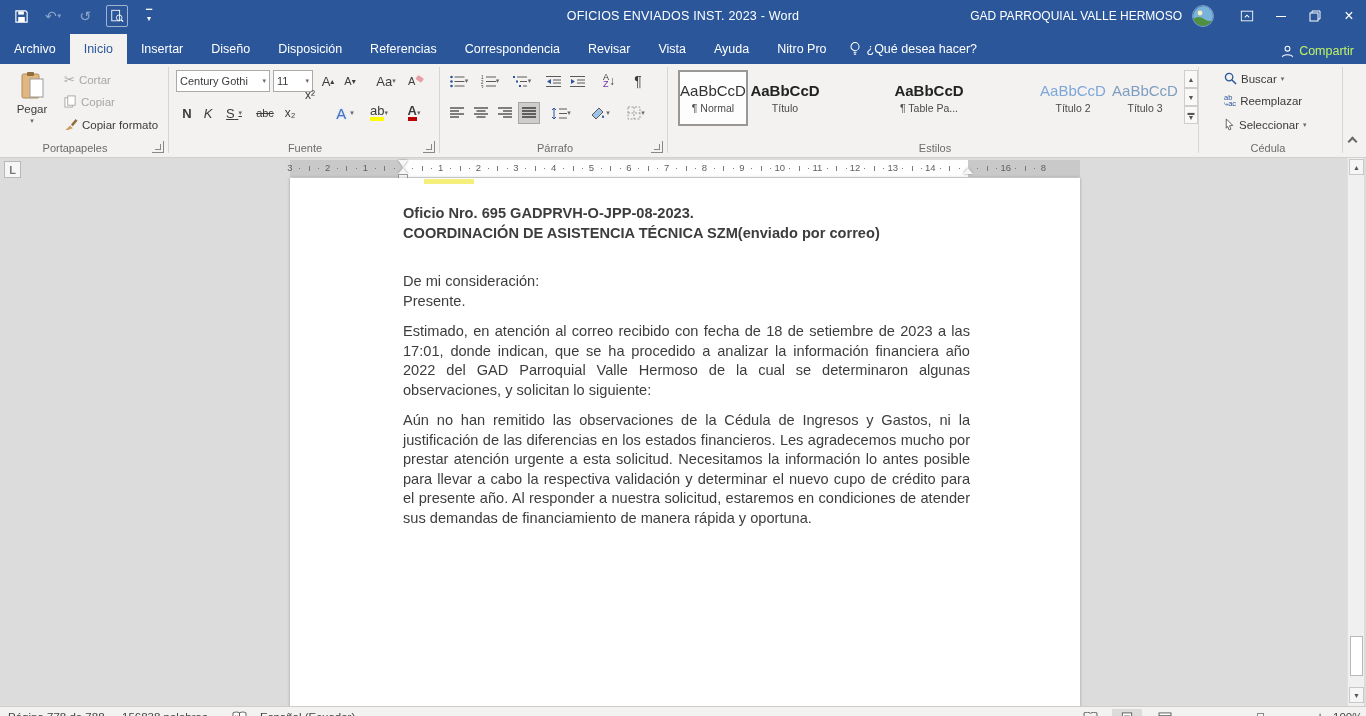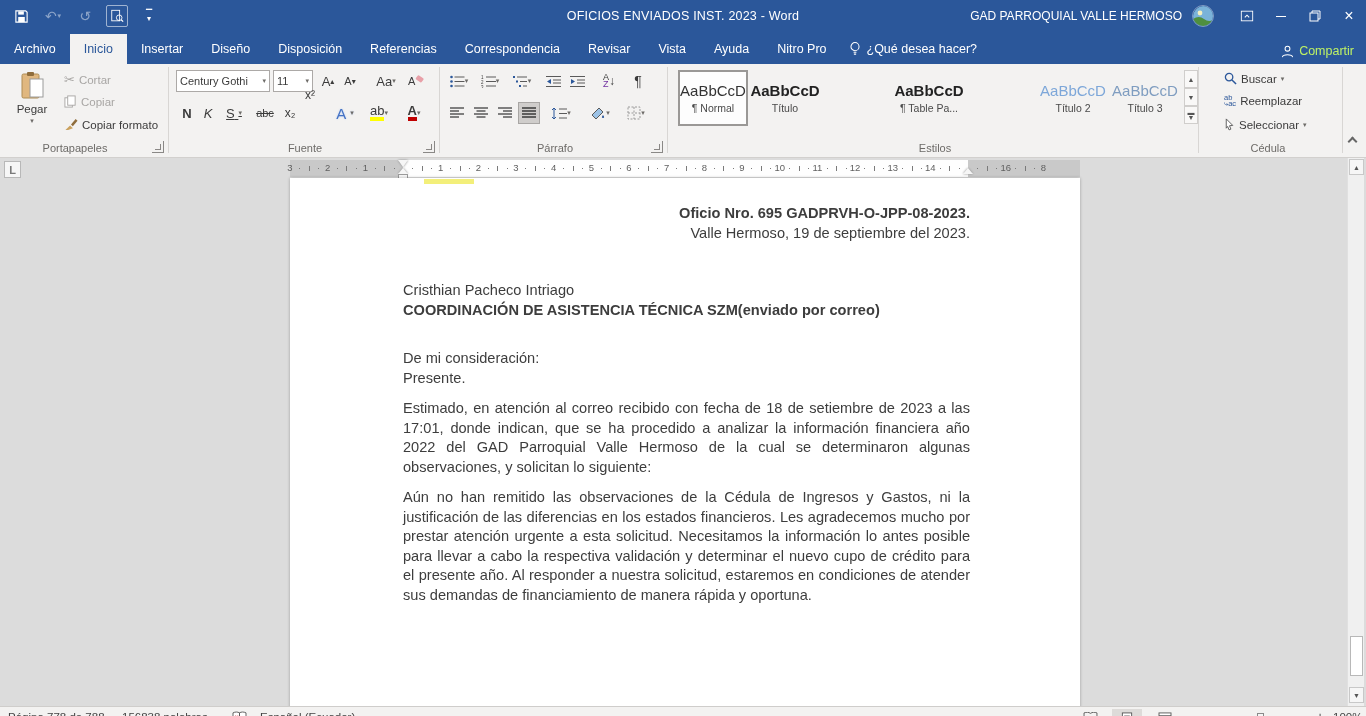--- a/index.html
+++ b/index.html
@@ -488,23 +488,21 @@
         <span class="rline" style="left: 696.885px;"></span>
         <span class="rdot" style="left: 706.303px;"></span>
         <span class="rdot" style="left: 725.138px;"></span>
         <span class="rline" style="left: 734.555px;"></span>
         <span class="rdot" style="left: 743.972px;"></span>
       </div>
 
     <div class="page">
       <div class="hl"></div>
       <div class="doc">
-        <div class="b" style="text-align:right;">Oficio Nro. 695 GADPRVH-O-JPP-08-2023.</div>
-        <div style="text-align:right;">Valle Hermoso, 19 de septiembre del 2023.</div>
-        <div style="margin-top:38px;">Cristhian Pacheco Intriago</div>
+        <div class="b" style="text-align:left;">Oficio Nro. 695 GADPRVH-O-JPP-08-2023.</div>
         <div class="b">COORDINACIÓN DE ASISTENCIA TÉCNICA SZM(enviado por correo)</div>
         <div style="margin-top:29px;">De mi consideración:</div>
         <div>Presente.</div>
         <div class="just" style="margin-top:11px;">Estimado, en atención al correo recibido con fecha de 18 de setiembre de 2023 a las 17:01, donde indican, que se ha procedido a analizar la información financiera año 2022 del GAD Parroquial Valle Hermoso de la cual se determinaron algunas observaciones, y solicitan lo siguiente:</div>
         <div class="just" style="margin-top:11px;">Aún no han remitido las observaciones de la Cédula de Ingresos y Gastos, ni la justificación de las diferencias en los estados financieros. Les agradecemos mucho por prestar atención urgente a esta solicitud. Necesitamos la información lo antes posible para llevar a cabo la respectiva validación y determinar el nuevo cupo de crédito para el presente año. Al responder a nuestra solicitud, estaremos en condiciones de atender sus demandas de financiamiento de manera rápida y oportuna.</div>
       </div>
     </div>
 
     <div class="vscroll">
       <div class="sarrow" style="top:1px;">▲</div>

